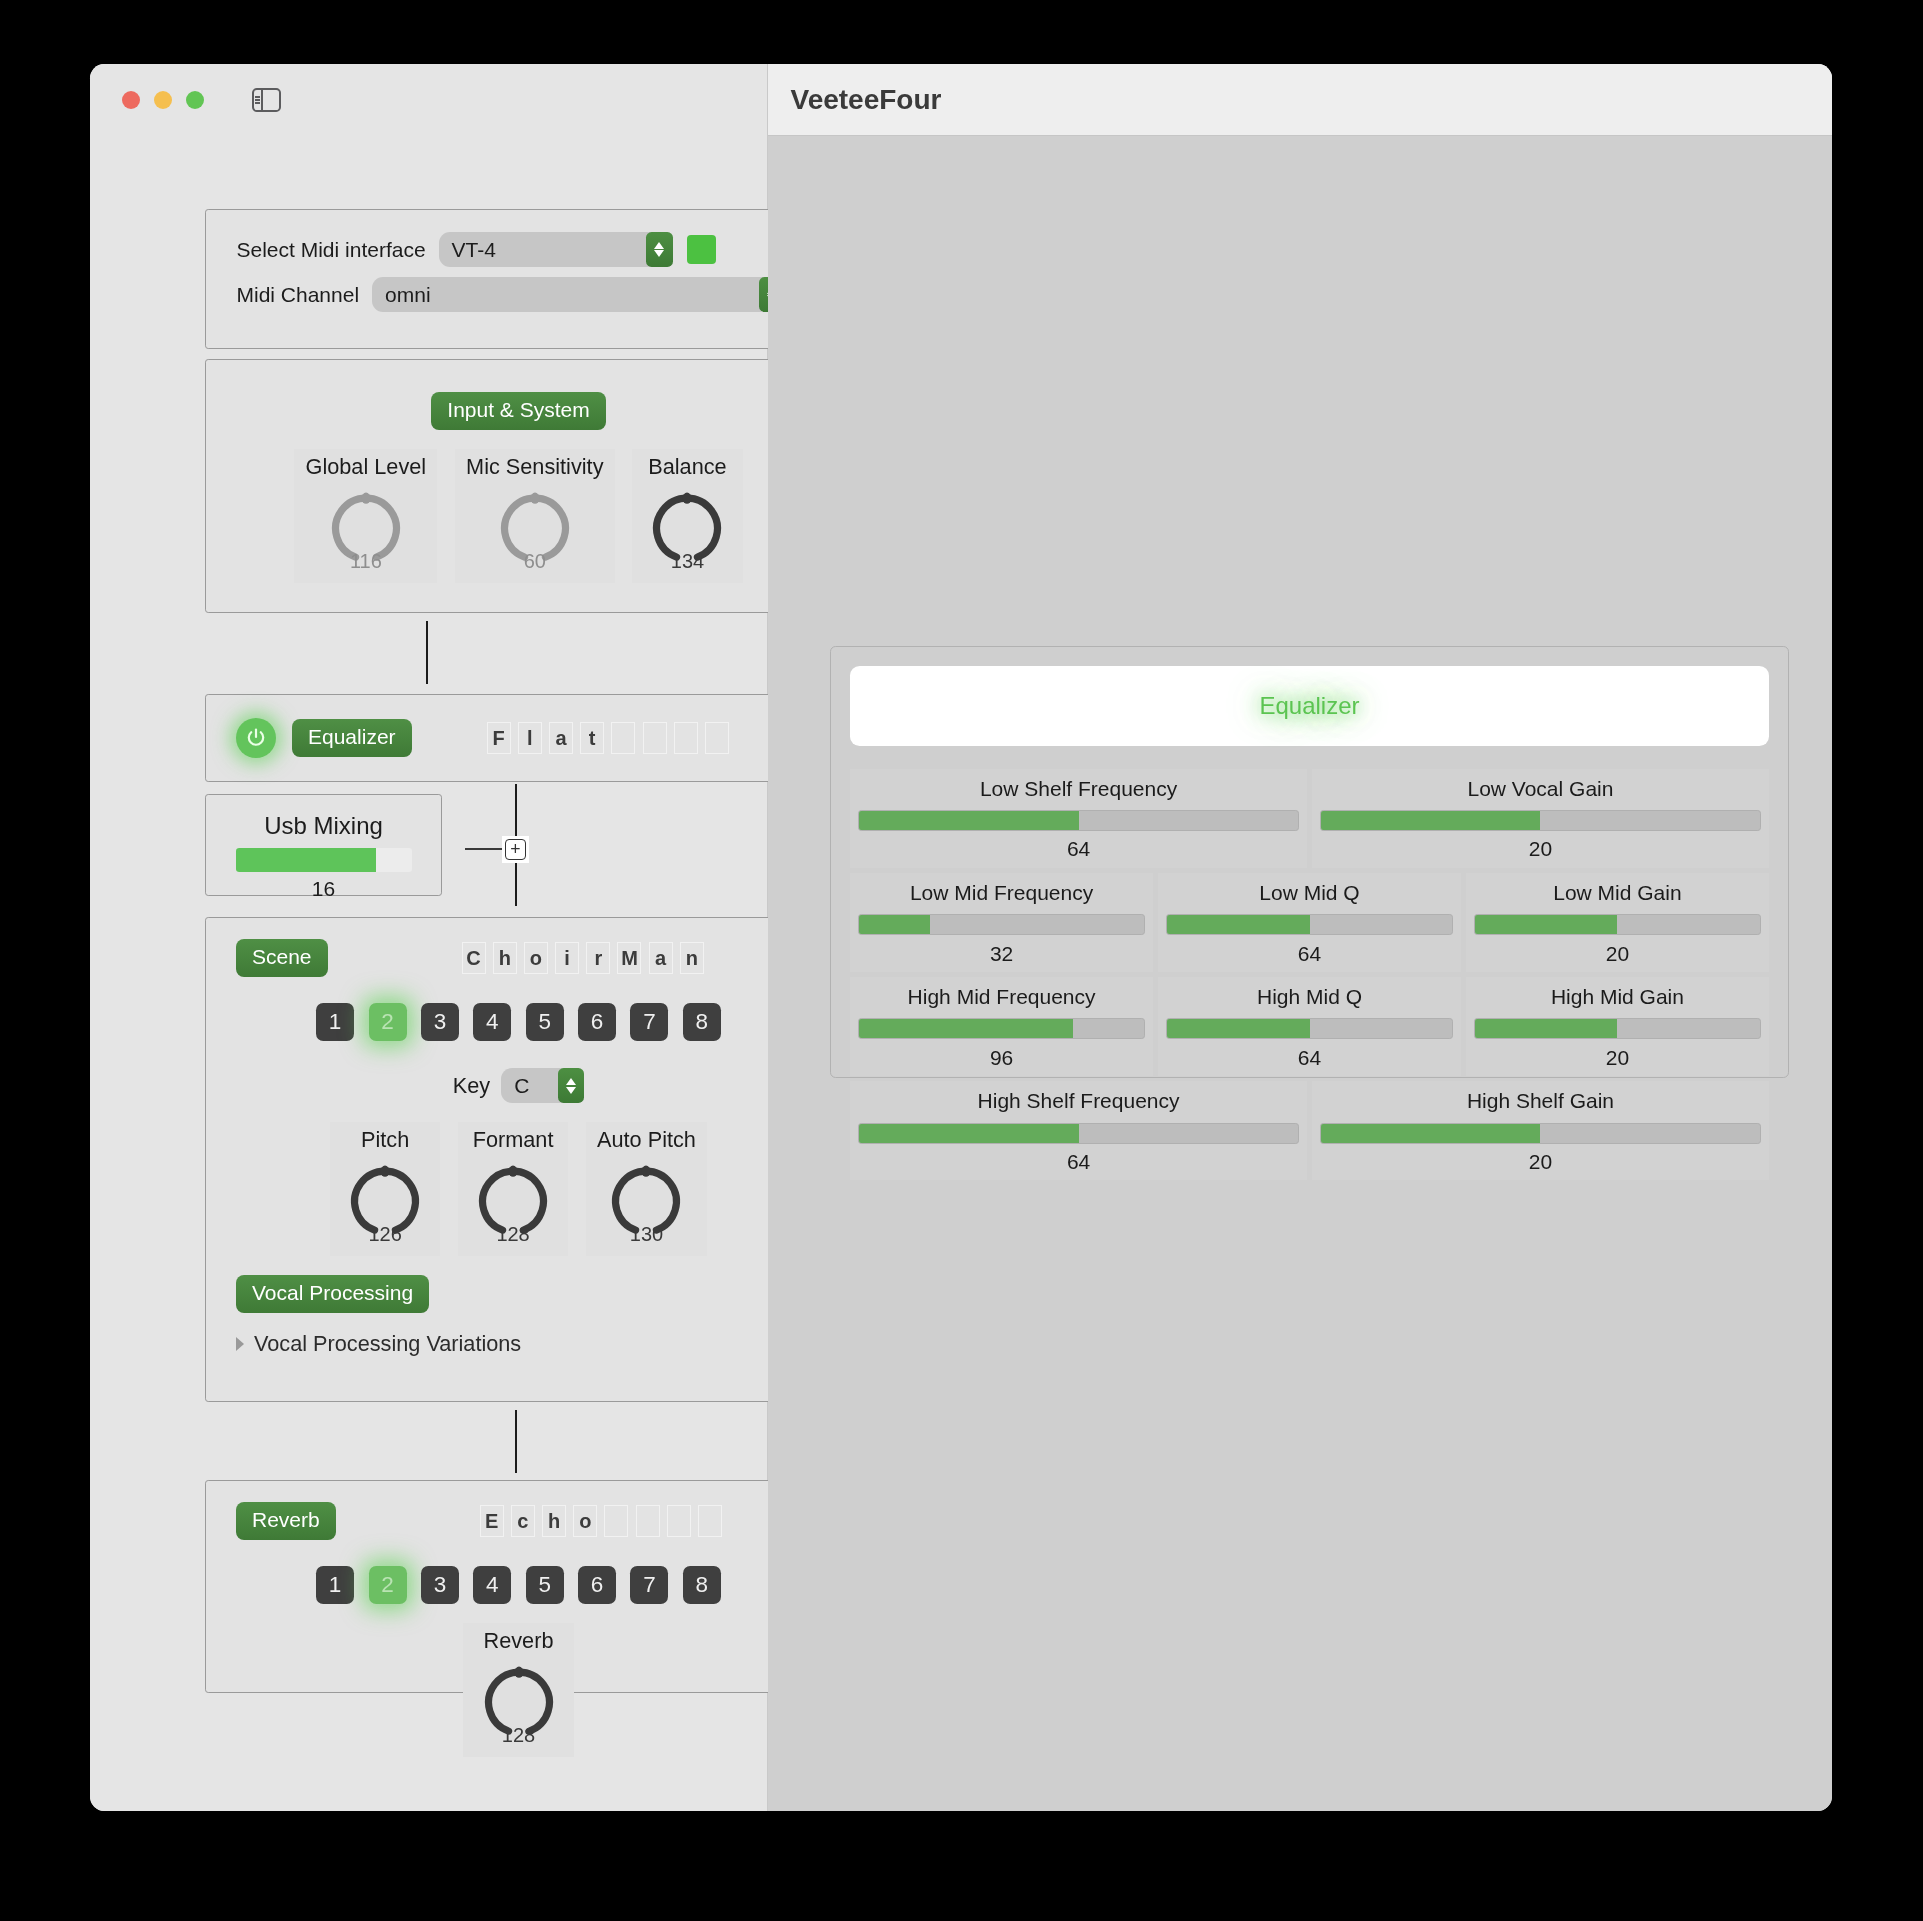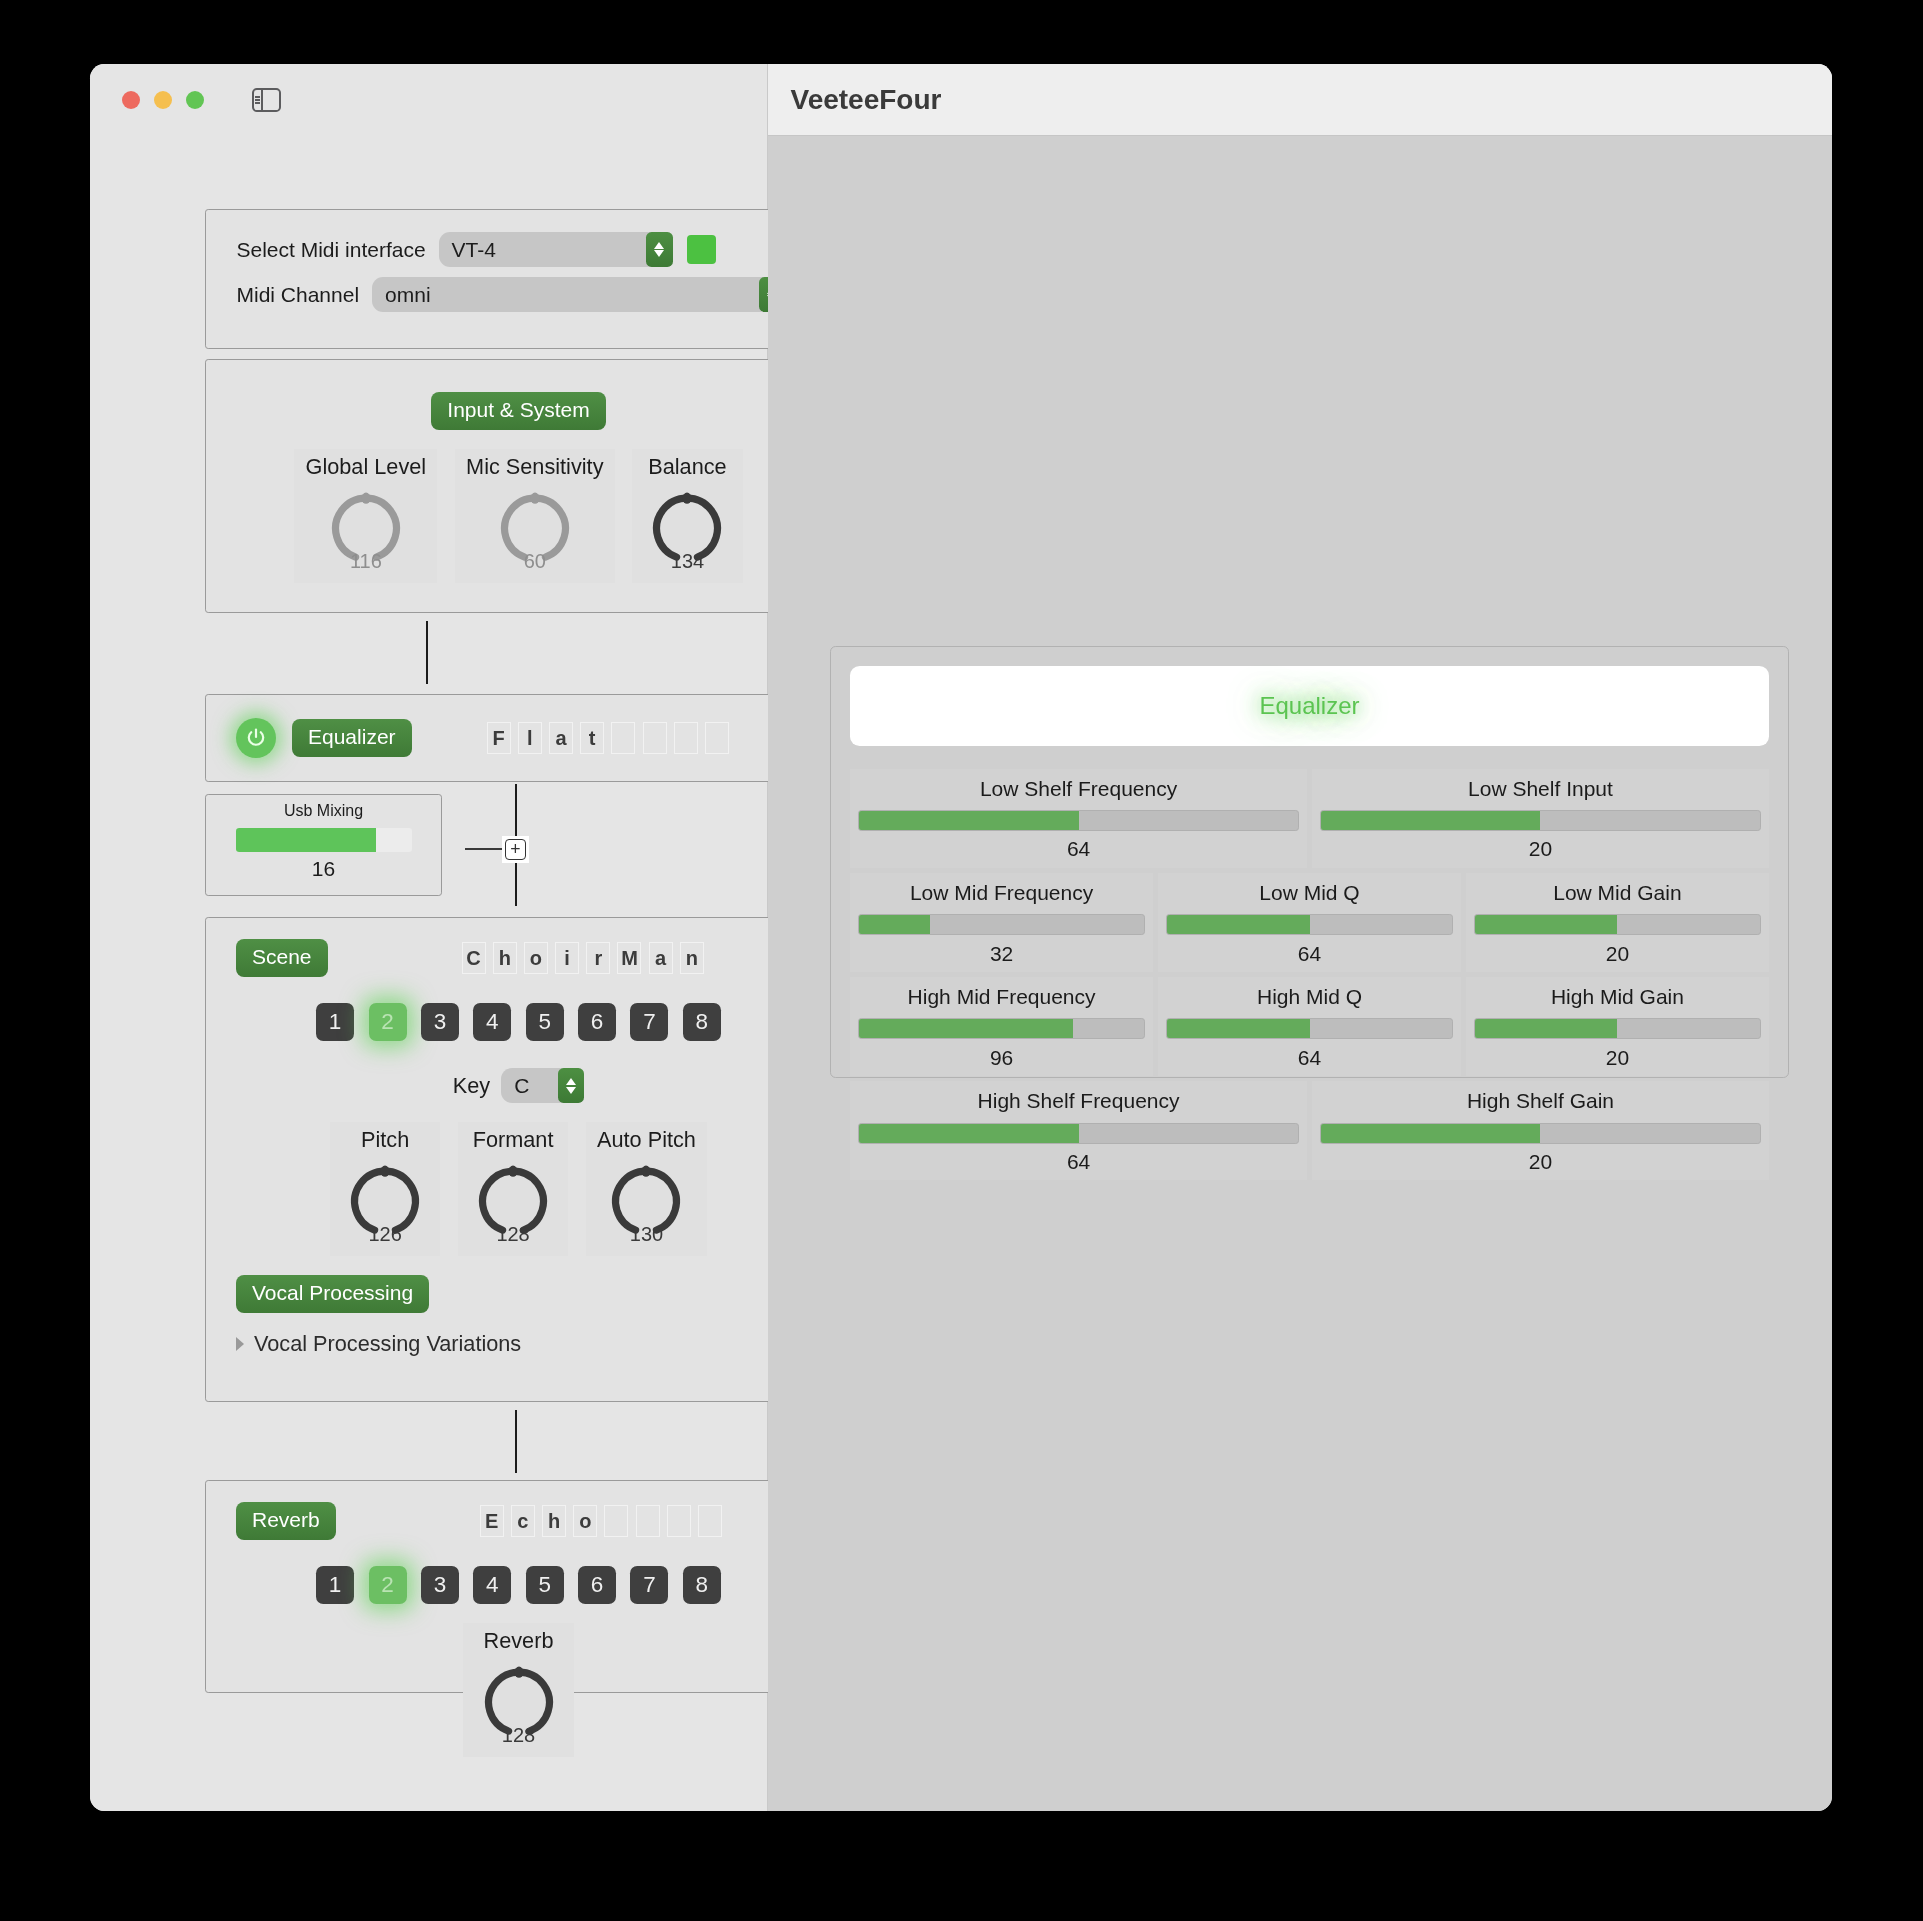--- a/index.html
+++ b/index.html
@@ -161,21 +161,21 @@
     width: 24px; height: 32px;
     border: 0.8px solid #f2f2f2;
     background: #e3e3e3;
     display: flex; align-items: center; justify-content: center;
     font-size: 20px; font-weight: bold; color: #3c3c3c;
     cursor: pointer;
   }
 
   
   #usb-group { left: 115px; top: 730px; width: 237px; height: 102px; }
-  .usb-title { text-align: center; font-size: 16px; color: #1c1c1c; margin-top: 7px; }
+  .usb-title { text-align: center; font-size: 24px; color: #1c1c1c; margin-top: 17px; }
   .usb-track {
     margin: 8px auto 0;
     width: 176px; height: 24px;
     background: #ececec;
     border-radius: 3.2px;
     overflow: hidden;
     cursor: pointer;
   }
   .usb-fill { height: 100%; background: #5ec45a; }
   .usb-val { text-align: center; font-size: 21px; color: #1c1c1c; margin-top: 4.8px; }
@@ -538,21 +538,21 @@
       <div class="eq-grid" id="eq-grid">
           <div class="eq-row">
             <div class="eq-cell">
               <div class="eq-cell-label">Low Shelf Frequency</div>
               <div class="eq-track">
                 <div class="eq-fill" style="width: 50%; background: rgb(100, 171, 91);"></div>
               </div>
               <div class="eq-val">64</div>
             </div>
             <div class="eq-cell">
-              <div class="eq-cell-label">Low Shelf Input</div>
+              <div class="eq-cell-label">Low Vocal Gain</div>
               <div class="eq-track">
                 <div class="eq-fill" style="width: 50%; background: rgb(100, 171, 91);"></div>
               </div>
               <div class="eq-val">20</div>
             </div>
           </div>
           <div class="eq-row">
             <div class="eq-cell">
               <div class="eq-cell-label">Low Mid Frequency</div>
               <div class="eq-track">

